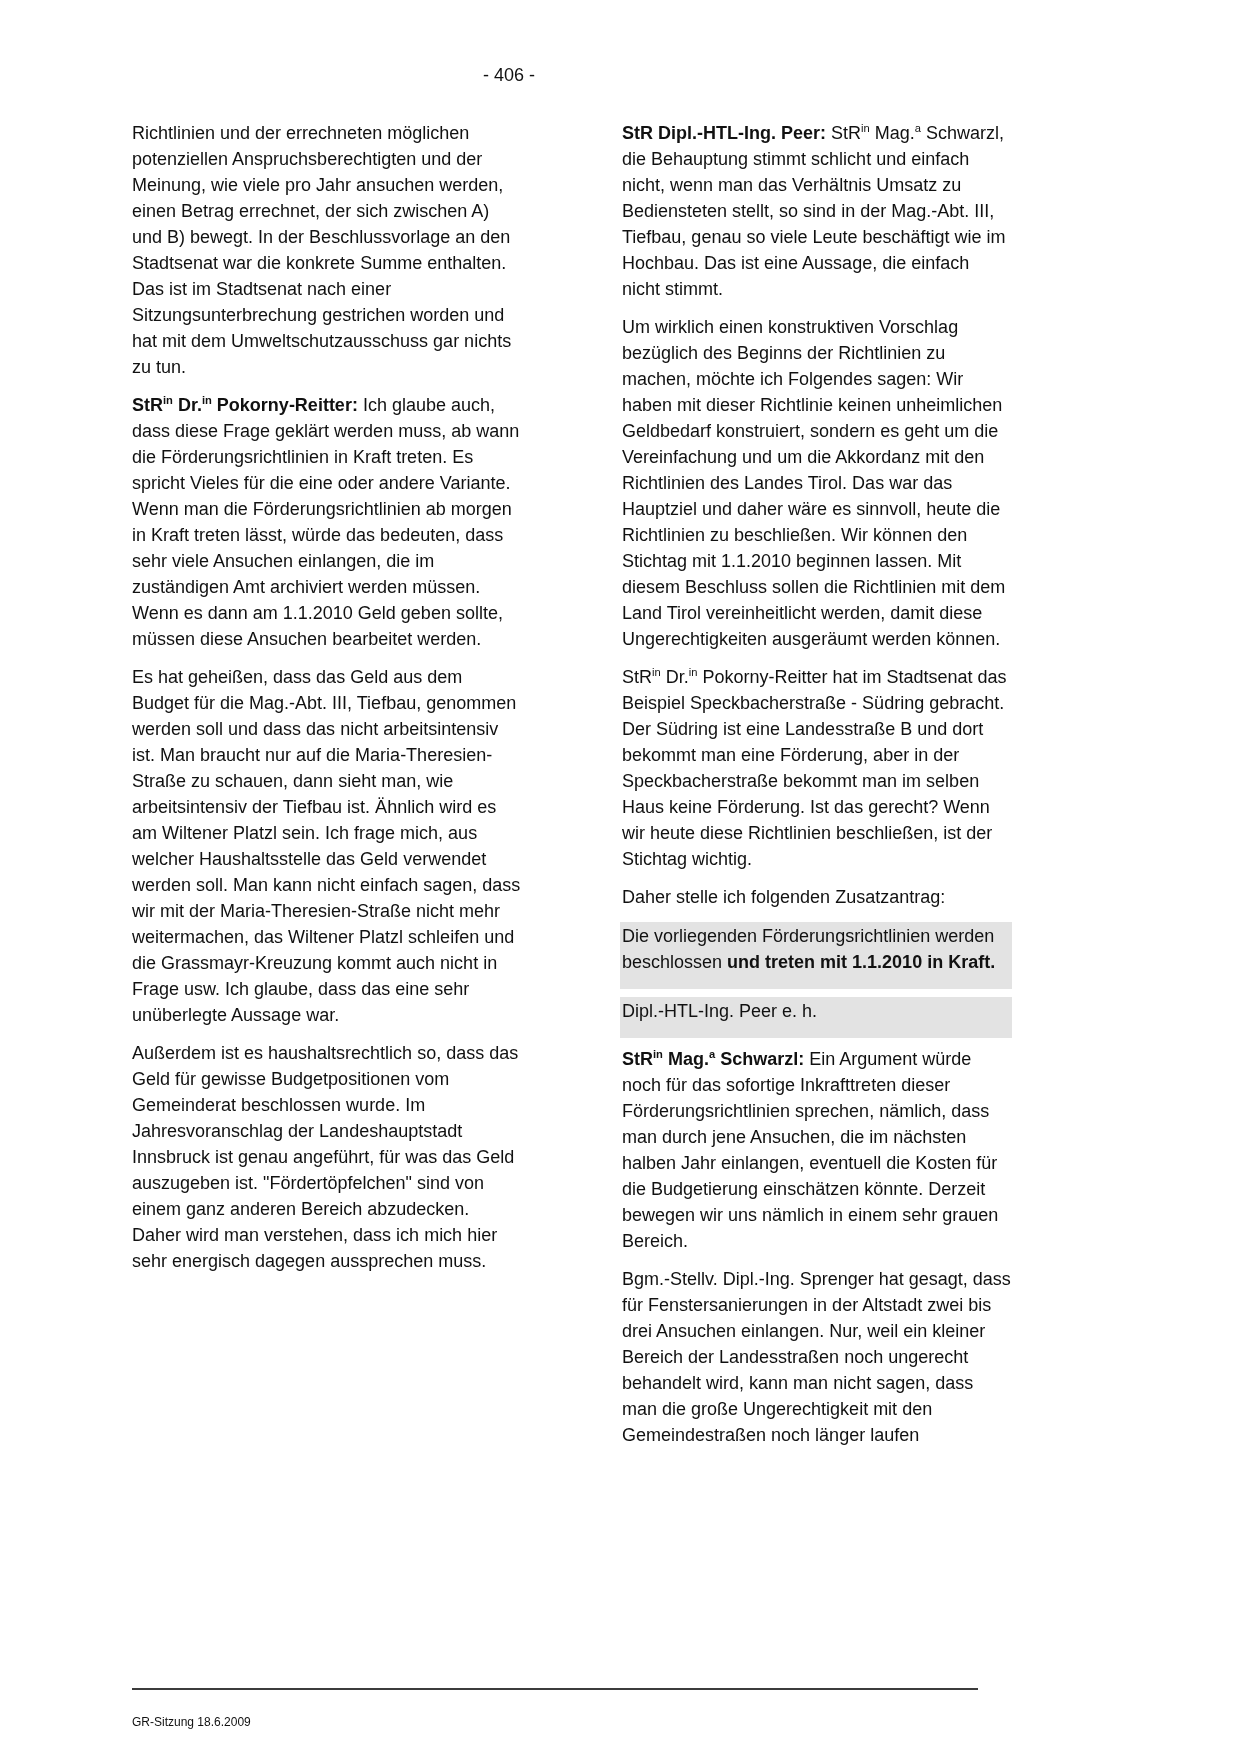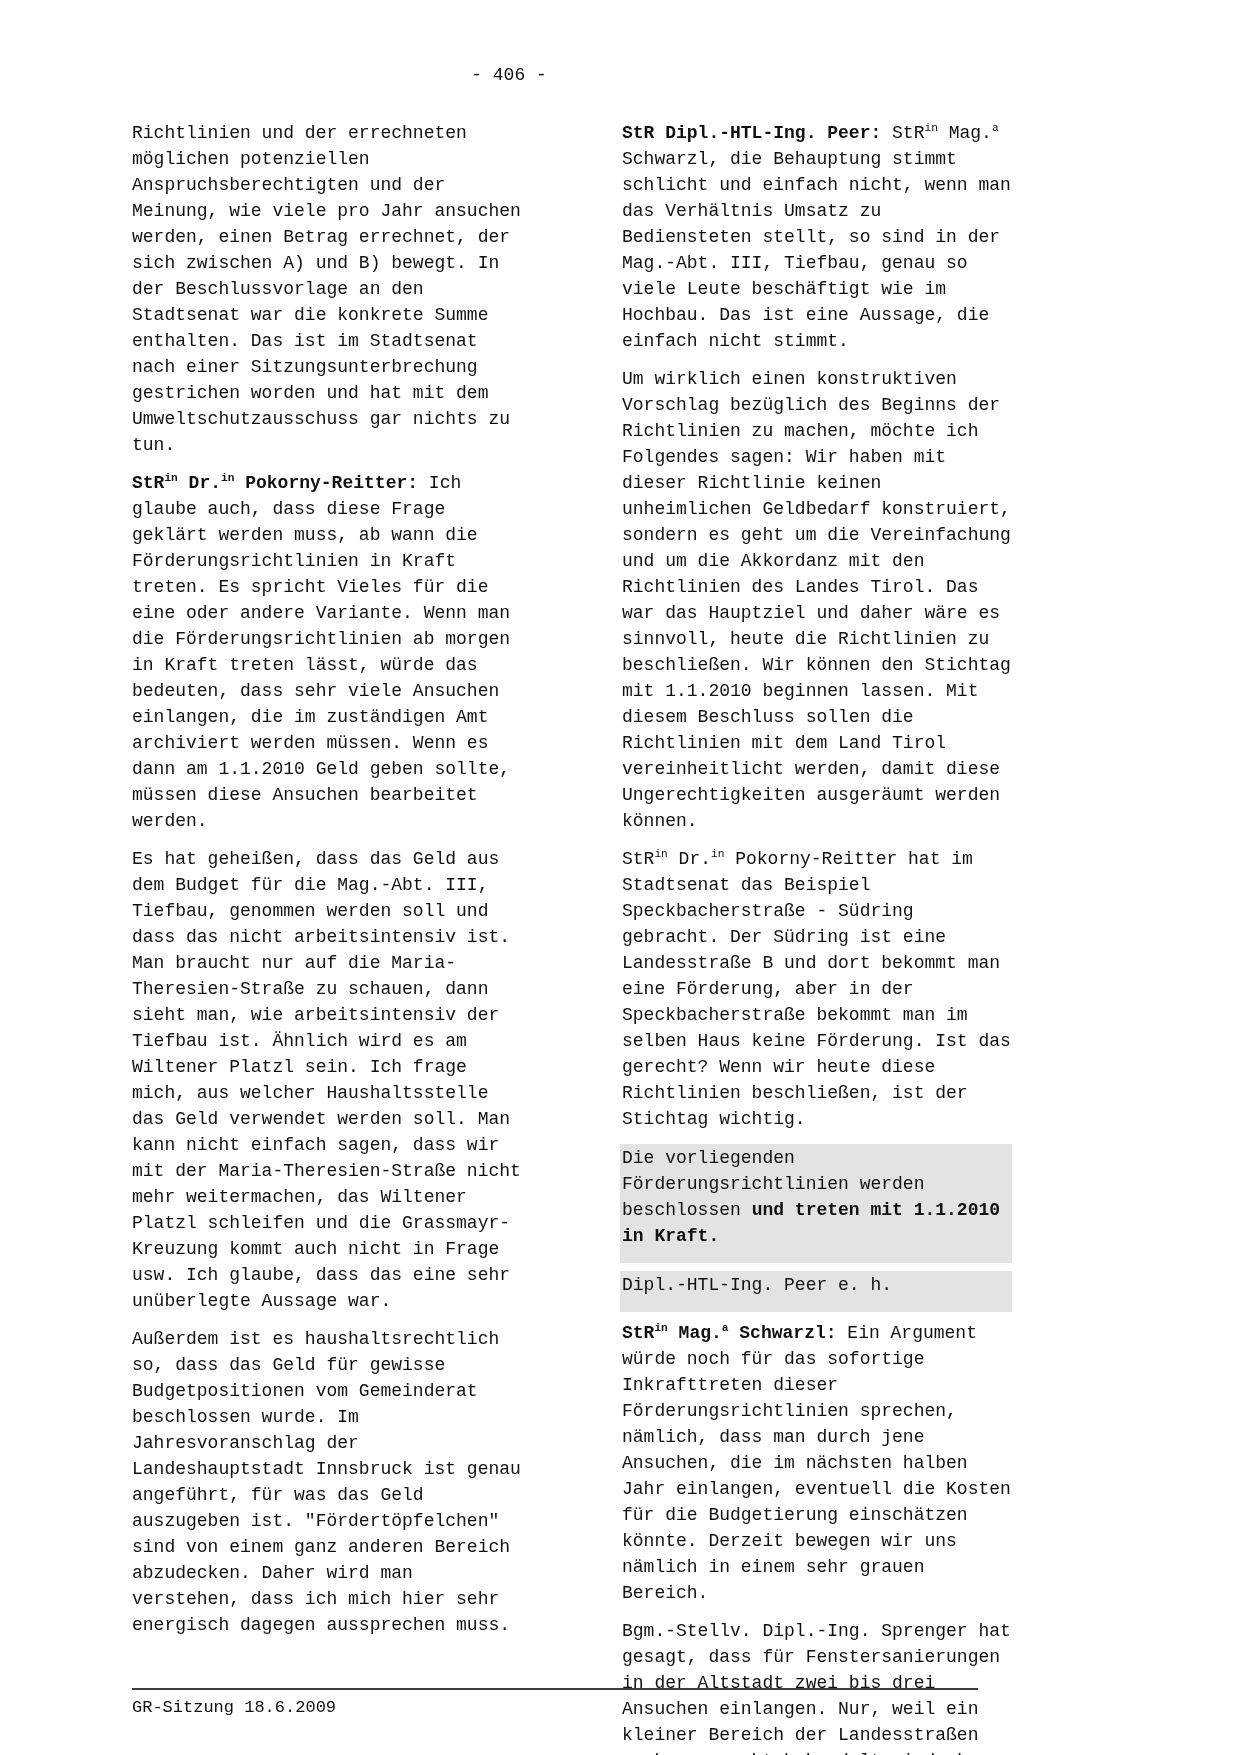--- a/index.html
+++ b/index.html
@@ -8,21 +8,21 @@
     --highlight: #e3e3e3;
   }
   * { box-sizing: border-box; }
   html, body { margin: 0; padding: 0; background: var(--paper); }
   .page {
     position: relative;
     width: 1148px;
     height: 1755px;
     background: var(--paper);
     color: var(--ink);
-    font-family: Liberation Mono, monospace;
+    font-family: Liberation Sans, sans-serif;
     font-size: 18px;
     line-height: 26px;
     padding: 62px 262px 0 132px;
     overflow: hidden;
   }
   .page-number {
     text-align: center;
     margin-bottom: 32px;
     font-size: 18px;
   }
@@ -55,41 +55,42 @@
     position: absolute;
     left: 132px;
     top: 1688px;
     width: 846px;
   }
   .footer-rule {
     border-top: 2px solid #3c3c3c;
     height: 0;
   }
   .footer-text {
-    padding-top: 5px;
-    font-size: 17px;
+    padding-top: 19px;
+    font-size: 12px;
   }
 </style>
 </head>
 <body>
 
 <div class="page">
   <div class="page-number">- 406 -</div>
 
   <div class="columns">
     <div class="col">
         <p class="para"><span>Richtlinien und der errechneten möglichen potenziellen Anspruchsberechtigten und der Meinung, wie viele pro Jahr ansuchen werden, einen Betrag errechnet, der sich zwischen A) und B) bewegt. In der Beschlussvorlage an den Stadtsenat war die konkrete Summe enthalten. Das ist im Stadtsenat nach einer Sitzungsunterbrechung gestrichen worden und hat mit dem Umweltschutzausschuss gar nichts zu tun.</span></p>
         <p class="para"><span class="bold">StR</span><sup class="bold">in</sup><span class="bold"> Dr.</span><sup class="bold">in</sup><span class="bold"> Pokorny-Reitter:</span><span> Ich glaube auch, dass diese Frage geklärt werden muss, ab wann die Förderungsrichtlinien in Kraft treten. Es spricht Vieles für die eine oder andere Variante. Wenn man die Förderungsrichtlinien ab morgen in Kraft treten lässt, würde das bedeuten, dass sehr viele Ansuchen einlangen, die im zuständigen Amt archiviert werden müssen. Wenn es dann am 1.1.2010 Geld geben sollte, müssen diese Ansuchen bearbeitet werden.</span></p>
         <p class="para"><span>Es hat geheißen, dass das Geld aus dem Budget für die Mag.-Abt. III, Tiefbau, genommen werden soll und dass das nicht arbeitsintensiv ist. Man braucht nur auf die Maria-Theresien-Straße zu schauen, dann sieht man, wie arbeitsintensiv der Tiefbau ist. Ähnlich wird es am Wiltener Platzl sein. Ich frage mich, aus welcher Haushaltsstelle das Geld verwendet werden soll. Man kann nicht einfach sagen, dass wir mit der Maria-Theresien-Straße nicht mehr weitermachen, das Wiltener Platzl schleifen und die Grassmayr-Kreuzung kommt auch nicht in Frage usw. Ich glaube, dass das eine sehr unüberlegte Aussage war.</span></p>
         <p class="para"><span>Außerdem ist es haushaltsrechtlich so, dass das Geld für gewisse Budgetpositionen vom Gemeinderat beschlossen wurde. Im Jahresvoranschlag der Landeshauptstadt Innsbruck ist genau angeführt, für was das Geld auszugeben ist. "Fördertöpfelchen" sind von einem ganz anderen Bereich abzudecken. Daher wird man verstehen, dass ich mich hier sehr energisch dagegen aussprechen muss.</span></p>
       </div>
     <div class="col">
         <p class="para"><span class="bold">StR Dipl.-HTL-Ing. Peer:</span><span> StR</span><sup>in</sup><span> Mag.</span><sup>a</sup><span> Schwarzl, die Behauptung stimmt schlicht und einfach nicht, wenn man das Verhältnis Umsatz zu Bediensteten stellt, so sind in der Mag.-Abt. III, Tiefbau, genau so viele Leute beschäftigt wie im Hochbau. Das ist eine Aussage, die einfach nicht stimmt.</span></p>
         <p class="para"><span>Um wirklich einen konstruktiven Vorschlag bezüglich des Beginns der Richtlinien zu machen, möchte ich Folgendes sagen: Wir haben mit dieser Richtlinie keinen unheimlichen Geldbedarf konstruiert, sondern es geht um die Vereinfachung und um die Akkordanz mit den Richtlinien des Landes Tirol. Das war das Hauptziel und daher wäre es sinnvoll, heute die Richtlinien zu beschließen. Wir können den Stichtag mit 1.1.2010 beginnen lassen. Mit diesem Beschluss sollen die Richtlinien mit dem Land Tirol vereinheitlicht werden, damit diese Ungerechtigkeiten ausgeräumt werden können.</span></p>
         <p class="para"><span>StR</span><sup>in</sup><span> Dr.</span><sup>in</sup><span> Pokorny-Reitter hat im Stadtsenat das Beispiel Speckbacherstraße - Südring gebracht. Der Südring ist eine Landesstraße B und dort bekommt man eine Förderung, aber in der Speckbacherstraße bekommt man im selben Haus keine Förderung. Ist das gerecht? Wenn wir heute diese Richtlinien beschließen, ist der Stichtag wichtig.</span></p>
+        <p class="para"><span>Daher stelle ich folgenden Zusatzantrag:</span></p>
         <p class="para highlight"><span>Die vorliegenden Förderungsrichtlinien werden beschlossen </span><span class="bold">und treten mit 1.1.2010 in Kraft.</span></p>
         <p class="para highlight"><span>Dipl.-HTL-Ing. Peer e. h.</span></p>
         <p class="para"><span class="bold">StR</span><sup class="bold">in</sup><span class="bold"> Mag.</span><sup class="bold">a</sup><span class="bold"> Schwarzl:</span><span> Ein Argument würde noch für das sofortige Inkrafttreten dieser Förderungsrichtlinien sprechen, nämlich, dass man durch jene Ansuchen, die im nächsten halben Jahr einlangen, eventuell die Kosten für die Budgetierung einschätzen könnte. Derzeit bewegen wir uns nämlich in einem sehr grauen Bereich.</span></p>
         <p class="para"><span>Bgm.-Stellv. Dipl.-Ing. Sprenger hat gesagt, dass für Fenstersanierungen in der Altstadt zwei bis drei Ansuchen einlangen. Nur, weil ein kleiner Bereich der Landesstraßen noch ungerecht behandelt wird, kann man nicht sagen, dass man die große Ungerechtigkeit mit den Gemeindestraßen noch länger laufen</span></p>
       </div>
   </div>
 
   <div class="footer">
     <div class="footer-rule"></div>
     <div class="footer-text">GR-Sitzung 18.6.2009</div>

